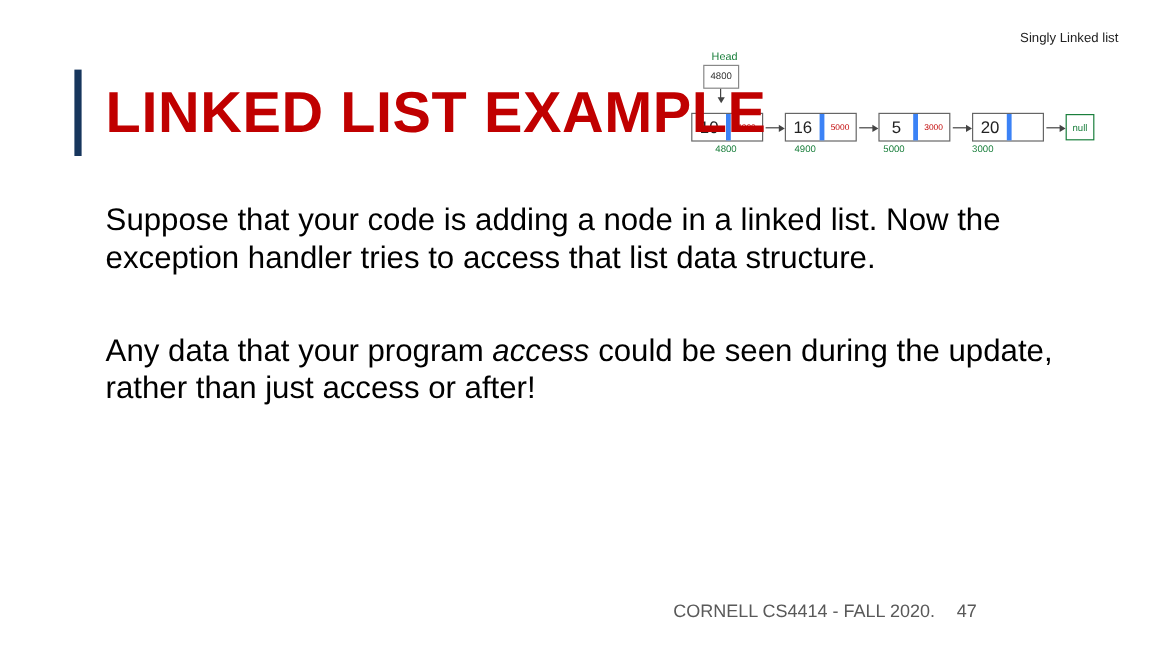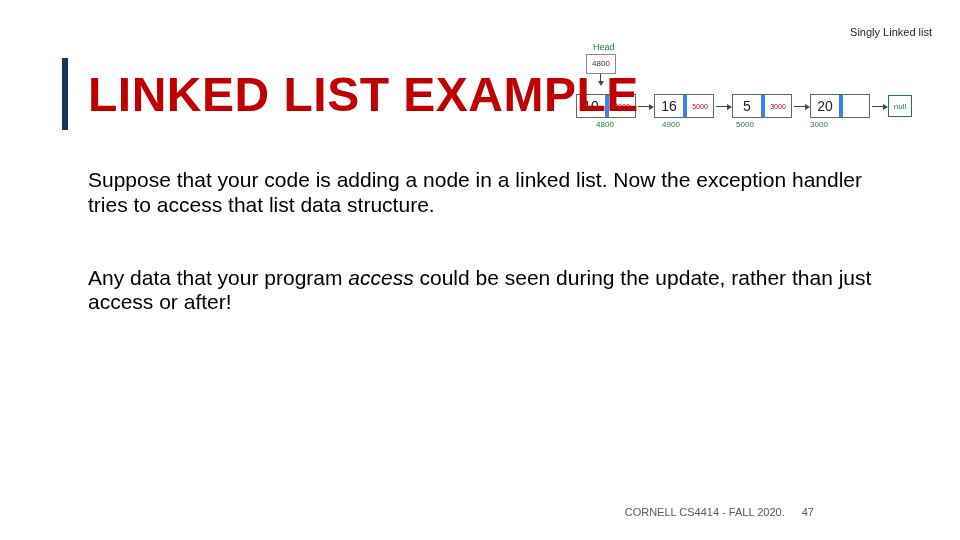--- a/index.html
+++ b/index.html
@@ -35,35 +35,35 @@
     font-weight: bold;
     color: #c00000;
     letter-spacing: 0.5px;
     white-space: nowrap;
   }
   .body {
     position: absolute;
     top: 168px;
     left: 88px;
     width: 810px;
-    font-size: 21px;
+    font-size: 26px;
     color: #000;
     line-height: 1.18;
   }
   .body p {
     margin: 0 0 48px 0;
   }
   .body em {
     font-style: italic;
   }
   .footer {
     position: absolute;
     bottom: 22px;
     right: 38px;
-    font-size: 11px;
+    font-size: 15px;
     color: #595959;
     padding-left: 46px;
   }
   .footer .num {
     margin-left: 14px;
   }
   
   .diagram {
     position: absolute;
     top: 26px;

